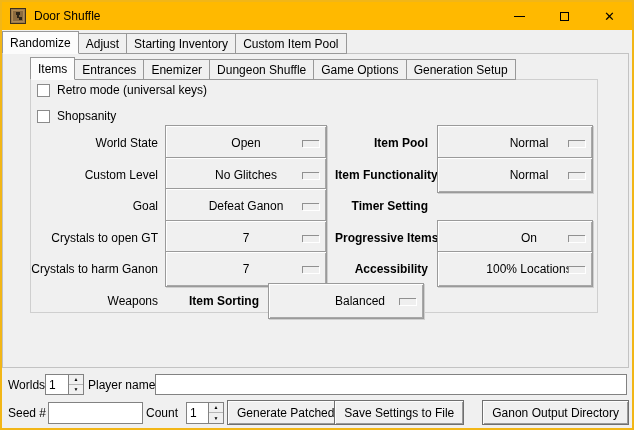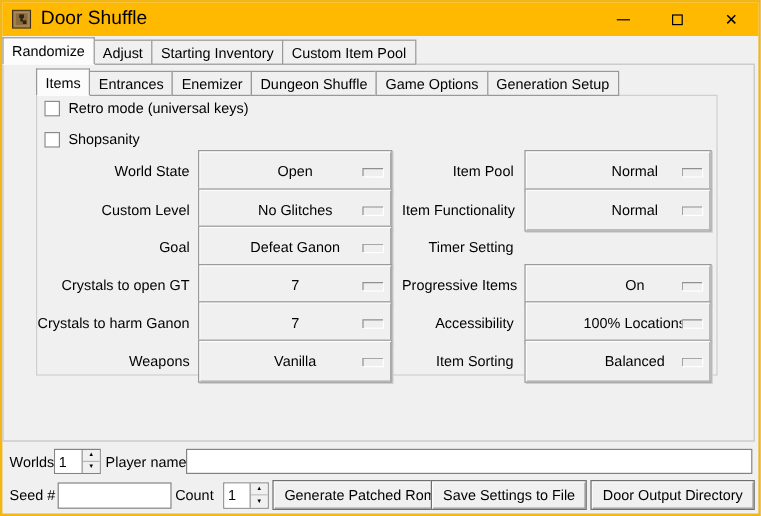--- a/index.html
+++ b/index.html
@@ -12,21 +12,21 @@
     box-shadow: inset 0 0 0 2px #f2b617;
     overflow:hidden;
   }
 
   
   .titlebar {
     position:absolute; left:2px; top:2px; width:630px; height:28px;
     background:#ffb900; display:flex; align-items:center;
   }
   .app-icon { width:16px; height:16px; margin-left:8px; flex:0 0 auto; }
-  .title-text { margin-left:8px; font-size:16px; color:#000; }
+  .title-text { margin-left:8px; font-size:12px; color:#000; }
   .winbtns { position:absolute; right:0; top:0; height:28px; display:flex; }
   .winbtn { width:45px; height:28px; display:flex; align-items:center; justify-content:center; cursor:default; }
   .min-glyph { display:block; width:11px; height:0; border-top:1px solid #000; }
   .max-glyph { display:block; width:9px; height:9px; border:1px solid #000; background:transparent; }
   .close-glyph { font-size:13px; line-height:1; color:#000; }
 
   
   .main-frame {
     position:absolute; left:2px; top:53px; width:627px; height:315px;
     border:1px solid #c3c3c3; background:#f0f0f0; z-index:1;
@@ -54,21 +54,21 @@
   .checkbox {
     width:13px; height:13px; background:#fff; border:1px solid #8b8b8b; flex:0 0 auto;
   }
   .cb-label { margin-left:7px; white-space:nowrap; }
 
   
   .opt-row { position:absolute; left:30px; height:24px; display:flex; align-items:center; z-index:2; }
   .opt-label { text-align:right; white-space:nowrap; }
   .w-l-label { width:128px; }
   .w-l-dd    { width:162px; margin-left:7px; }
-  .w-r-label { width:93px;  margin-left:8px; }
+  .w-r-label { width:93px;  margin-left:8px;font-weight:bold; }
   .w-r-dd    { width:156px; margin-left:9px;padding-left:28px; }
   .dropdown {
     position:relative; height:36px; background:#f0f0f0;
     border:1px solid #9a9a9a;
     box-shadow: inset 1px 1px 0 #ffffff, inset -1px -1px 0 #a8a8a8, 1px 1px 0 #cfcfcf;
     display:flex; align-items:center; justify-content:center; cursor:default;
   }
   .dd-value { white-space:nowrap; }
   .dd-indicator {
     position:absolute; right:7px; top:50%; margin-top:-3px;
@@ -90,21 +90,21 @@
     background:#f0f0f0; font-size:5px; line-height:1; color:#000; cursor:default;
   }
   .spin-up { border-bottom:1px solid #b5b5b5; }
 
   .pushbtn {
     position:absolute; height:25px; display:flex; align-items:center; justify-content:center;
     padding:0 9px; background:#f0f0f0; border:1px solid #6f6f6f;
     box-shadow: inset 1px 1px 0 #fdfdfd, inset -1px -1px 0 #9b9b9b;
     white-space:nowrap; cursor:default; font-size:12px;
   }
-  .right-btns { position:absolute; right:5px; top:400px; display:flex; gap:3px; }
+  .right-btns { position:absolute; right:5px; top:400px; display:flex; gap:18px; }
   .right-btns .pushbtn { position:static; }
 </style>
 </head>
 <body>
 
 <div class="window">
 
   <div class="titlebar">
     <svg class="app-icon" viewBox="0 0 16 16">
       <rect x="0" y="0" width="16" height="16" fill="#3c2f1d"></rect>
@@ -213,24 +213,20 @@
     </span>
     <span class="opt-label w-r-label">Accessibility</span>
     <span class="dropdown w-r-dd">
       <span class="dd-value">100% Locations</span>
       <span class="dd-indicator"></span>
     </span>
   </div>
 
   <div class="opt-row" style="top:289px">
     <span class="opt-label w-l-label">Weapons</span>
-    <span class="dropdown w-l-dd">
-      <span class="dd-value">Vanilla</span>
-      <span class="dd-indicator"></span>
-    </span>
     <span class="opt-label w-r-label">Item Sorting</span>
     <span class="dropdown w-r-dd">
       <span class="dd-value">Balanced</span>
       <span class="dd-indicator"></span>
     </span>
   </div>
 
   <div class="flabel" style="left:8px; top:378px;">Worlds</div>
   <div class="spinbox" style="left:45px; top:374px; width:39px; height:21px;">
     <input class="spin-input" value="1" style="">
@@ -249,16 +245,16 @@
     <input class="spin-input" value="1" style="">
     <div class="spin-btns">
       <div class="spin-up">▲</div>
       <div class="spin-down">▼</div>
     </div>
   </div>
   <button class="pushbtn" style="left:227px; top:400px;">Generate Patched Rom</button>
 
   <div class="right-btns">
     <button class="pushbtn">Save Settings to File</button>
-    <button class="pushbtn">Door Output Directory</button>
+    <button class="pushbtn">Ganon Output Directory</button>
   </div>
 
 </div>
 
 </body></html>

